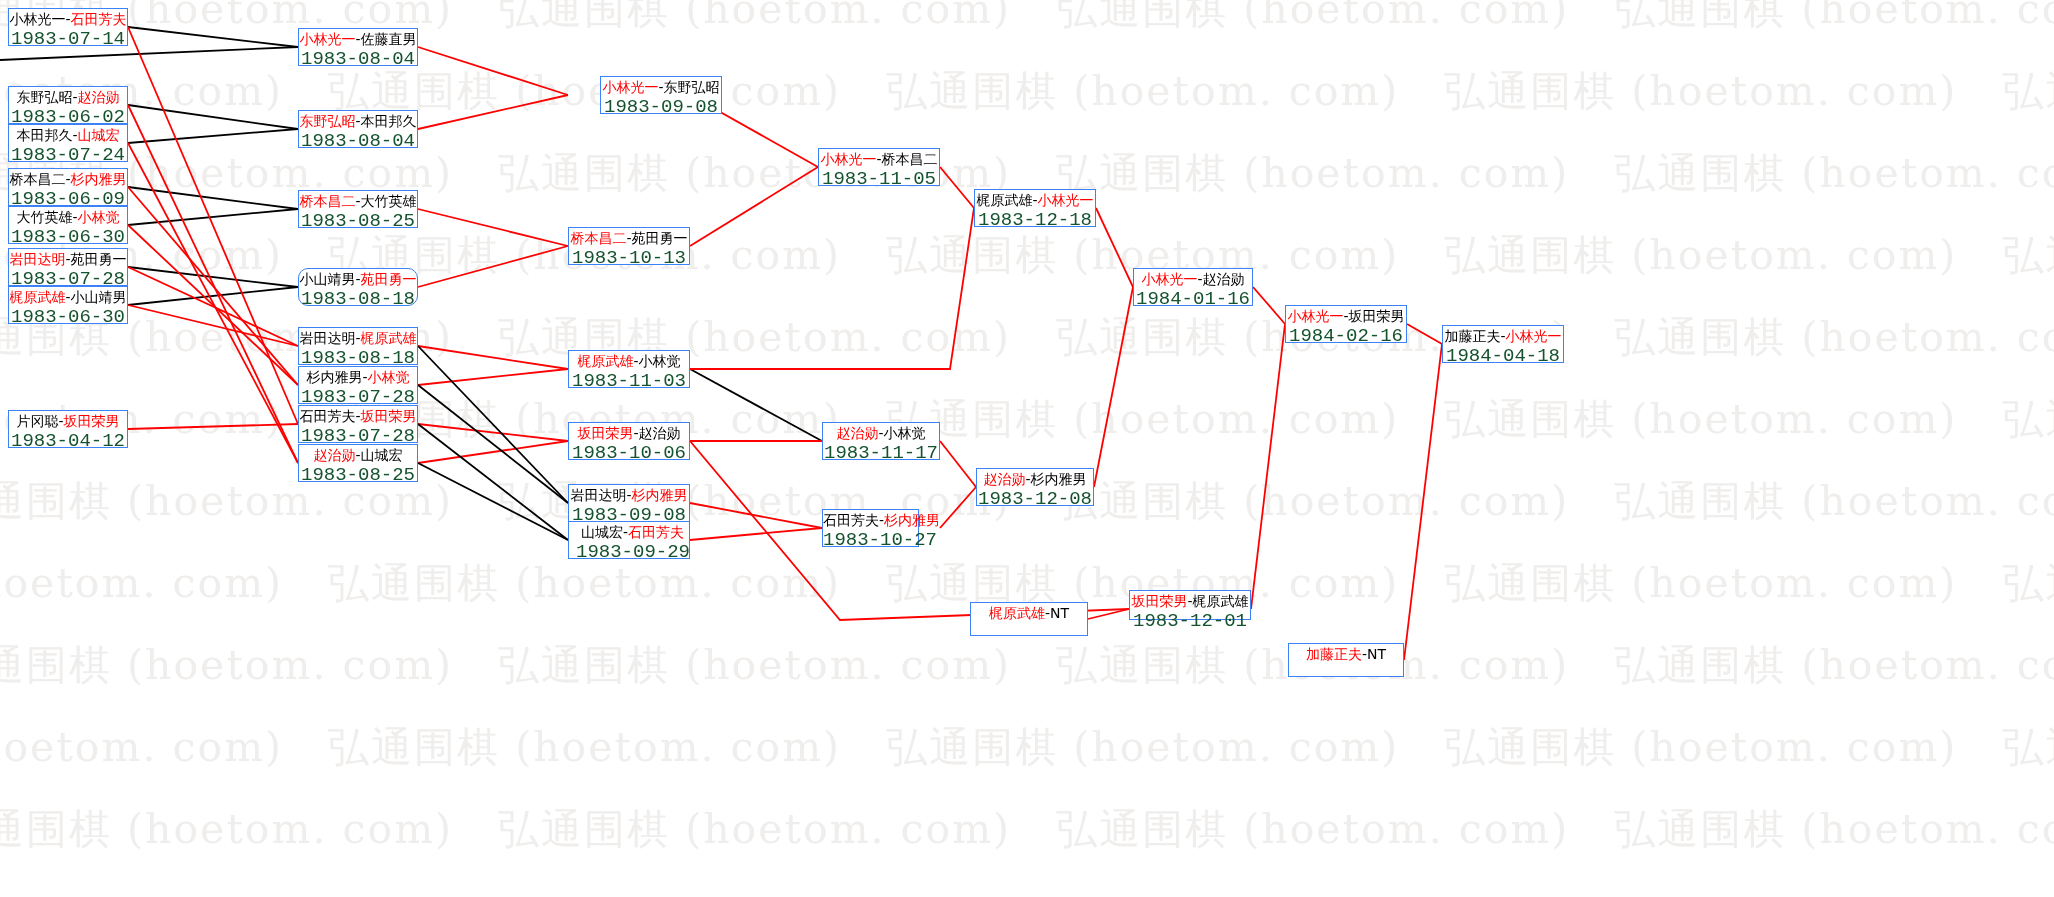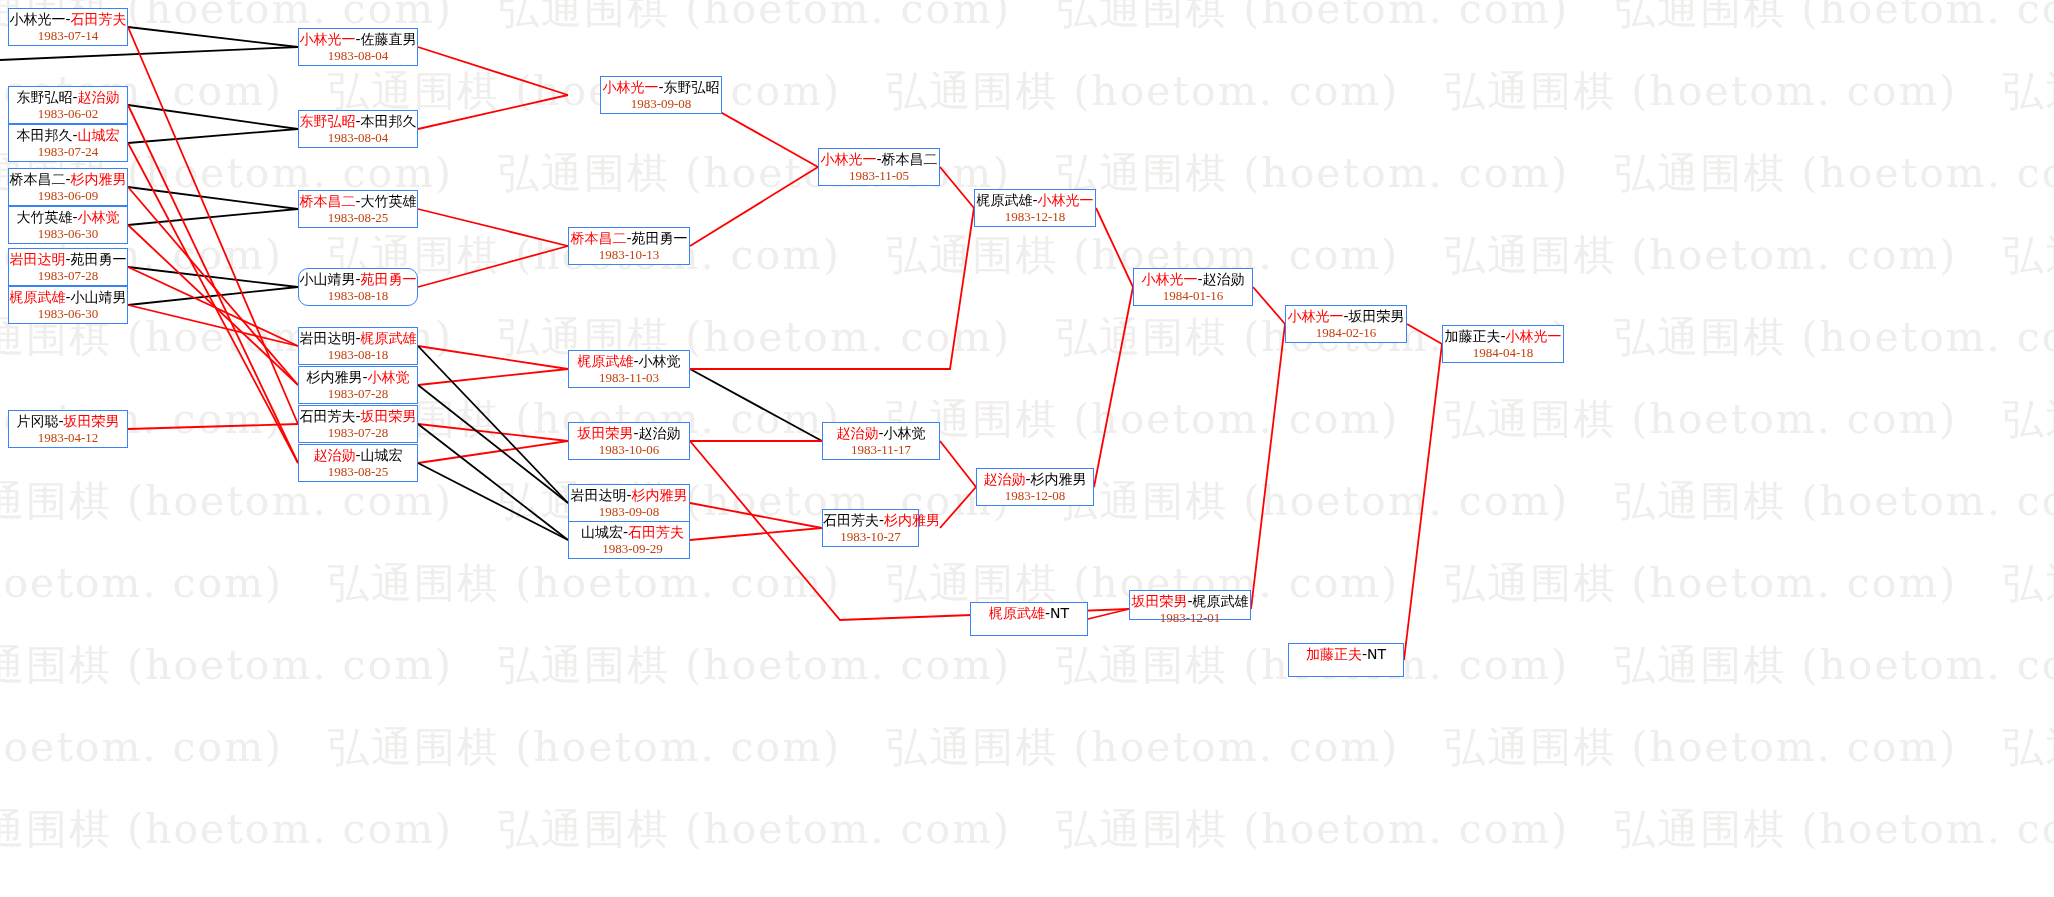--- a/index.html
+++ b/index.html
@@ -37,23 +37,23 @@
     line-height:1.22;
   }
   .node .ttl{
     font-family:"DejaVu Sans","Liberation Sans",sans-serif;
     font-size:14px;
     color:#000000;
     white-space:nowrap;
   }
   .node .ttl .w{color:#ff0000;}
   .node .dt{
-    font-family:Liberation Serif, serif;
-    font-size:13px;
-    color:#c2410c;
+    font-family:Liberation Mono, monospace;
+    font-size:19px;
+    color:#14532d;
     letter-spacing:0px;
     white-space:nowrap;
   }
   .node.thin{border-width:1px;border-radius:10px;}
 </style>
 </head>
 <body>
 
 <div id="stage">
 

